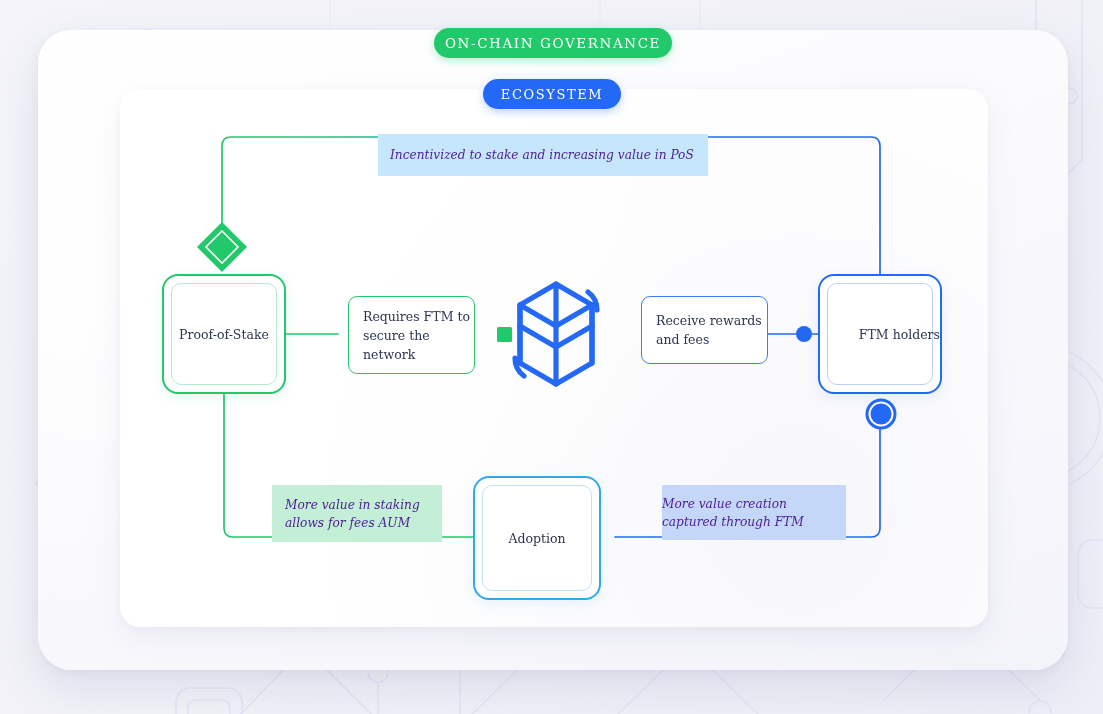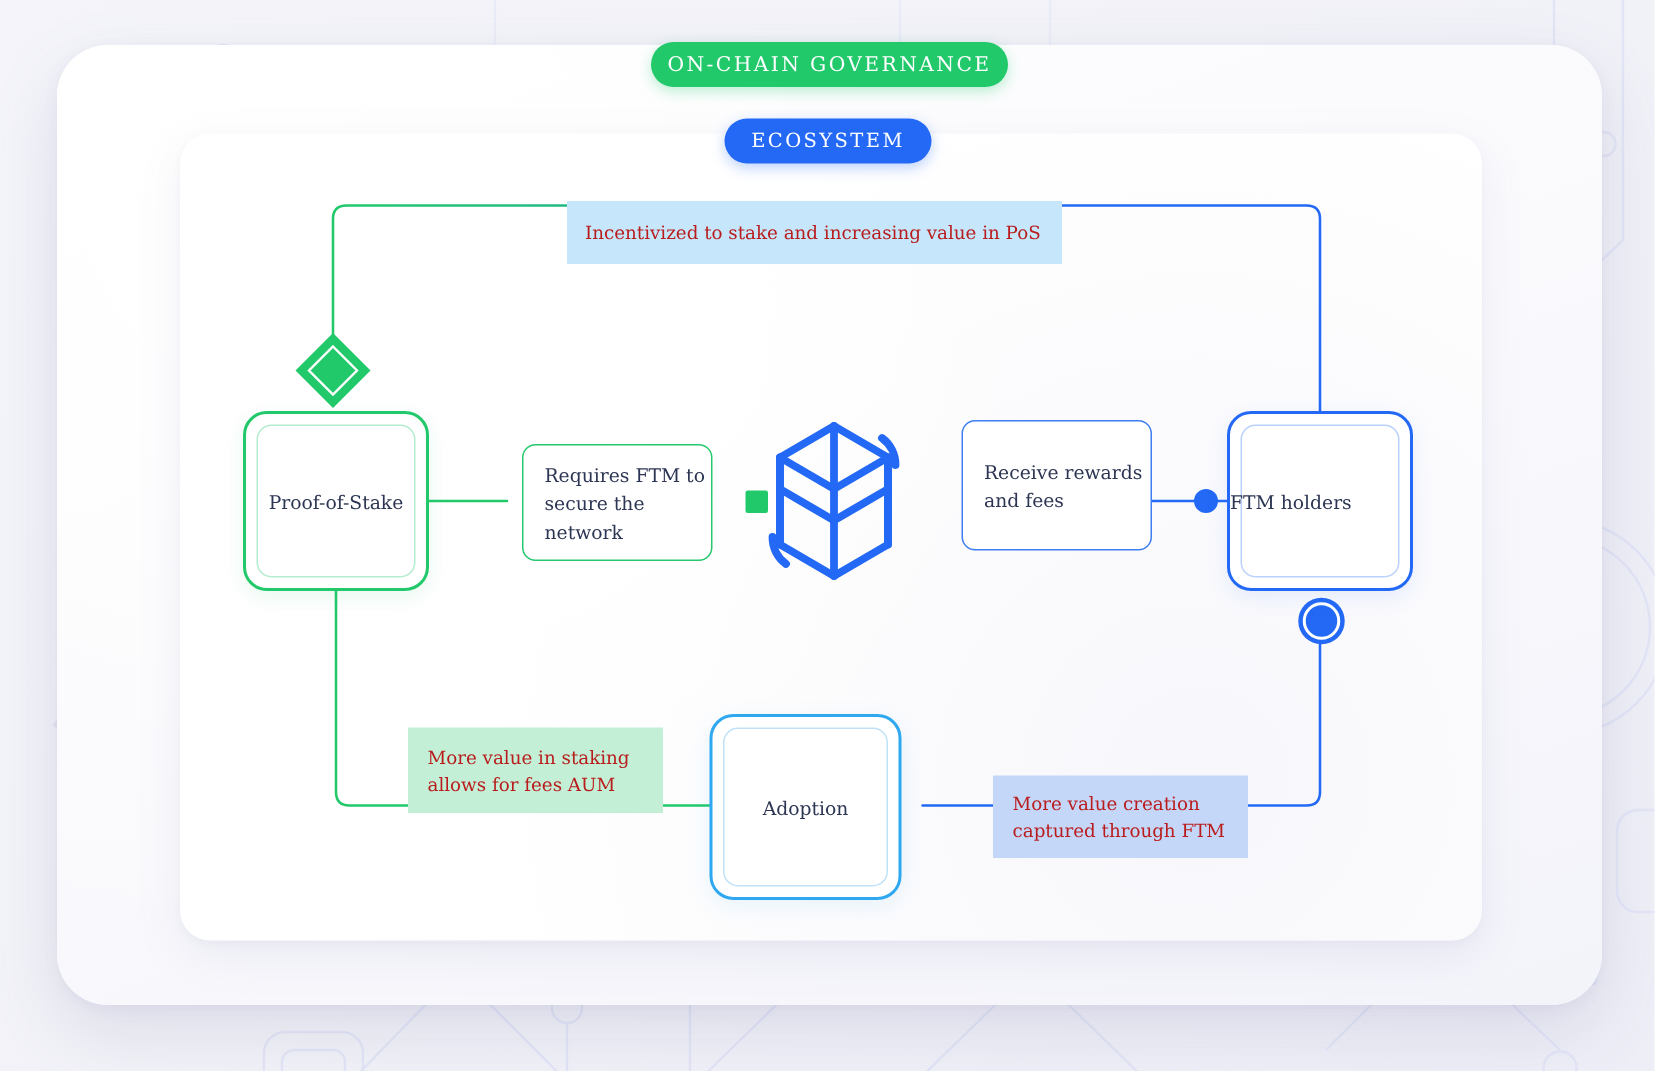--- a/index.html
+++ b/index.html
@@ -133,76 +133,75 @@
   #node-requires {
     left: 348px; top: 296px;
     width: 127px; height: 78px;
     border: 1.4px solid #26c86e;
     border-radius: 9px;
   }
   #node-requires .label { padding-left: 14px; text-align: left; }
 
   
   #node-receive {
-    left: 641px; top: 280px;
-    width: 127px; height: 87px;
+    left: 641px; top: 296px;
+    width: 127px; height: 68px;
     border: 1.4px solid #3d7ff0;
     border-radius: 9px;
   }
   #node-receive .label { padding-left: 14px; text-align: left; }
 
   
   #node-ftm {
     left: 818px; top: 274px;
     width: 124px; height: 120px;
     border: 2.5px solid #2469f5;
     box-shadow: 0 4px 14px rgba(36,105,245,0.10);
   }
   #node-ftm .inner { border: 1.2px solid #b9d1fb; }
-  #node-ftm .label { text-align: left; }
+  #node-ftm .label { text-align: right; }
 
   
   #node-adoption {
     left: 473px; top: 476px;
     width: 128px; height: 124px;
     border: 2.5px solid #2fa8f0;
     box-shadow: 0 4px 14px rgba(47,168,240,0.10);
   }
   #node-adoption .inner { border: 1.2px solid #bfe2f8; }
   #node-adoption .label { text-align: center; }
 
   
   .note {
     position: absolute;
     z-index: 15;
-    color: #b91c1c;
+    color: #4c1d95;
     font-size: 12.2px;
     line-height: 18px;
     font-family: "DejaVu Serif", "Liberation Serif", serif;
     display: flex;
     align-items: center;
+    font-style: italic;
   }
   #note-top {
     left: 378px; top: 134px;
     width: 330px; height: 42px;
     background: #c5e6fb;
     padding-left: 12px;
   }
   #note-aum {
     left: 272px; top: 485px;
     width: 170px; height: 57px;
     background: #c3efd6;
     padding-left: 13px;
   }
   #note-capture {
     left: 662px; top: 485px;
-    width: 170px; height: 55px;
+    width: 184px; height: 55px;
     background: #c5d7f8;
-    padding-left: 13px;
-    margin-top: 32px;
   }
   .note .line2 { display: block; }
 
   
   #fantom-logo {
     position: absolute;
     left: 508px; top: 276px;
     width: 96px; height: 116px;
     z-index: 25;
   }

